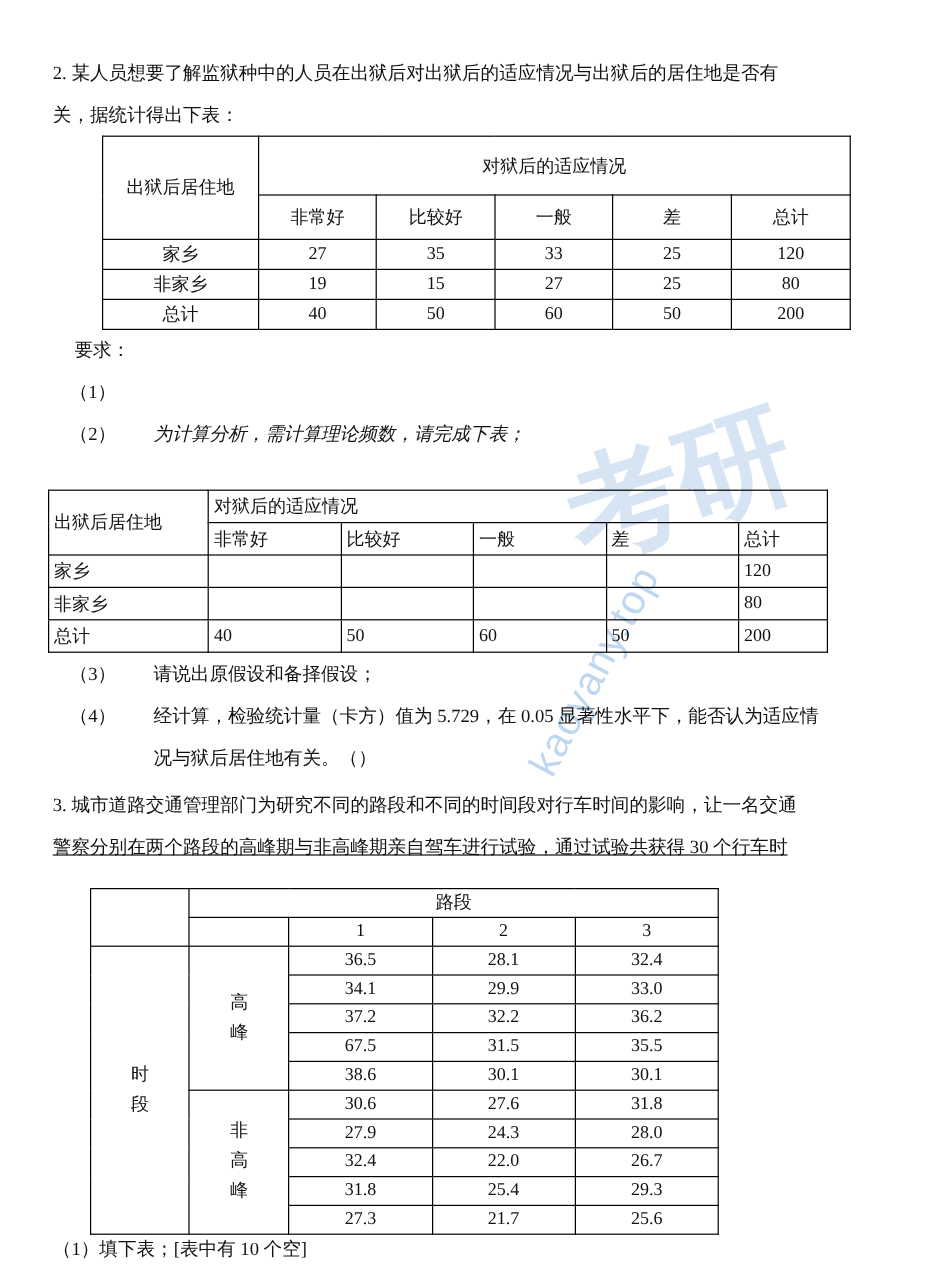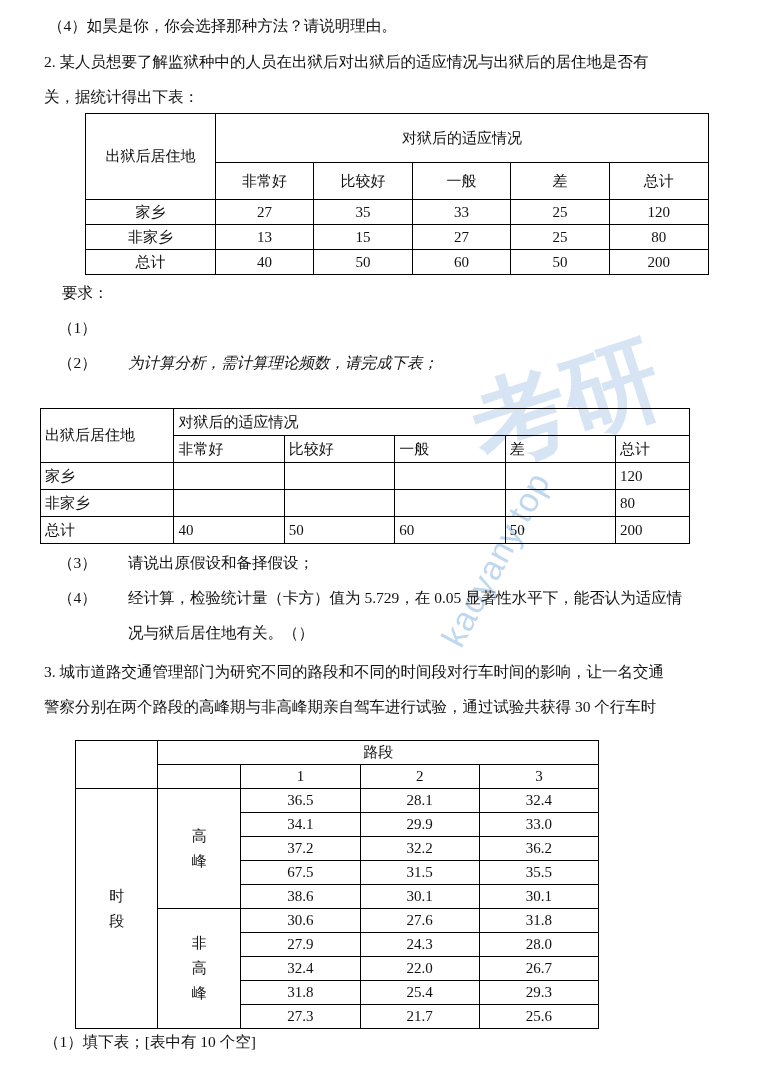--- a/index.html
+++ b/index.html
@@ -65,21 +65,20 @@
   .vstack{display:flex;flex-direction:column;align-items:center;justify-content:center;line-height:25px;}
 </style>
 </head>
 <body>
 
 <div class="page">
 
   <div class="wm wm-cal">考研</div>
   <div class="wm wm-url">kaoyany.top</div>
 
-  <div class="txt" style="left:48px;top:18px;">（4）如昊是你，你会选择那种方法？请说明理由。</div>
   <div class="txt" style="left:44px;top:54px;">2. 某人员想要了解监狱种中的人员在出狱后对出狱后的适应情况与出狱后的居住地是否有</div>
   <div class="txt" style="left:44px;top:89px;">关，据统计得出下表：</div>
 
   <table id="t1">
     <tbody>
         <tr>
       <td class="c1 ctr hcell" rowspan="2">出狱后居住地</td>
       <td class="ctr hcell" colspan="5">对狱后的适应情况</td>
     </tr>
     <tr>
@@ -92,21 +91,21 @@
     <tr>
       <td class="ctr">家乡</td>
       <td class="ctr">27</td>
       <td class="ctr">35</td>
       <td class="ctr">33</td>
       <td class="ctr">25</td>
       <td class="ctr">120</td>
     </tr>
     <tr>
       <td class="ctr">非家乡</td>
-      <td class="ctr">13</td>
+      <td class="ctr">19</td>
       <td class="ctr">15</td>
       <td class="ctr">27</td>
       <td class="ctr">25</td>
       <td class="ctr">80</td>
     </tr>
     <tr>
       <td class="ctr">总计</td>
       <td class="ctr">40</td>
       <td class="ctr">50</td>
       <td class="ctr">60</td>
@@ -161,21 +160,21 @@
   </tbody>
     </table>
 
   <div class="txt" style="left:58px;top:555px;">（3）</div>
   <div class="txt" style="left:128px;top:555px;">请说出原假设和备择假设；</div>
   <div class="txt" style="left:58px;top:590px;">（4）</div>
   <div class="txt" style="left:128px;top:590px;">经计算，检验统计量（卡方）值为 5.729，在 0.05 显著性水平下，能否认为适应情</div>
   <div class="txt" style="left:128px;top:625px;">况与狱后居住地有关。（）</div>
 
   <div class="txt" style="left:44px;top:664px;">3. 城市道路交通管理部门为研究不同的路段和不同的时间段对行车时间的影响，让一名交通</div>
-  <div class="txt" style="left:44px;top:699px;">警察分别在两个路段的高峰期与非高峰期亲自驾车进行试验，通过试验共获得 30 个行车时</div>
+  <div class="txt" style="left:44px;top:699px;text-decoration:underline;">警察分别在两个路段的高峰期与非高峰期亲自驾车进行试验，通过试验共获得 30 个行车时</div>
 
   <table id="t3">
     <tbody>
         <tr>
       <td class="c1 ctr" rowspan="2"></td>
       <td class="ctr" colspan="4">路段</td>
     </tr>
     <tr>
       <td class="c2 ctr"></td>
       <td class="cd ctr">1</td>

